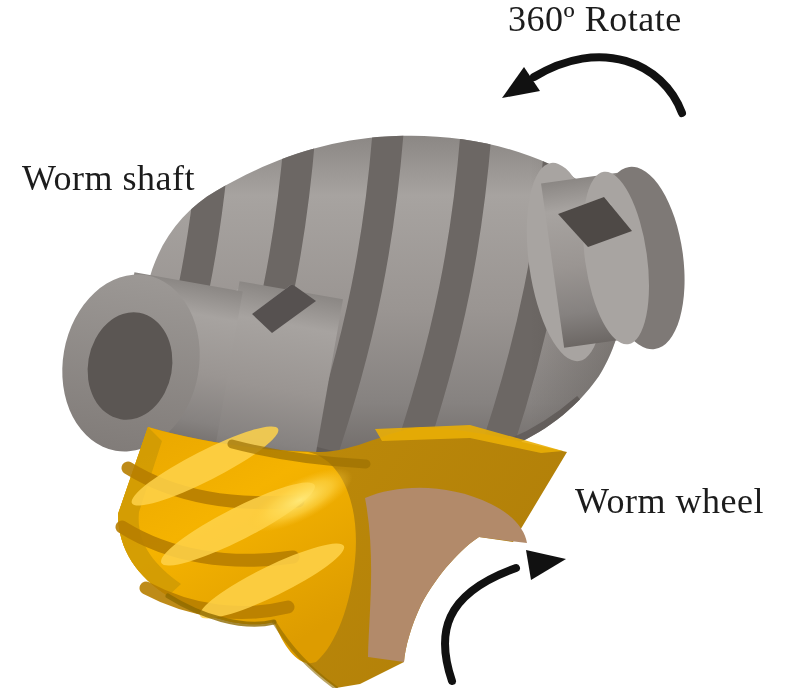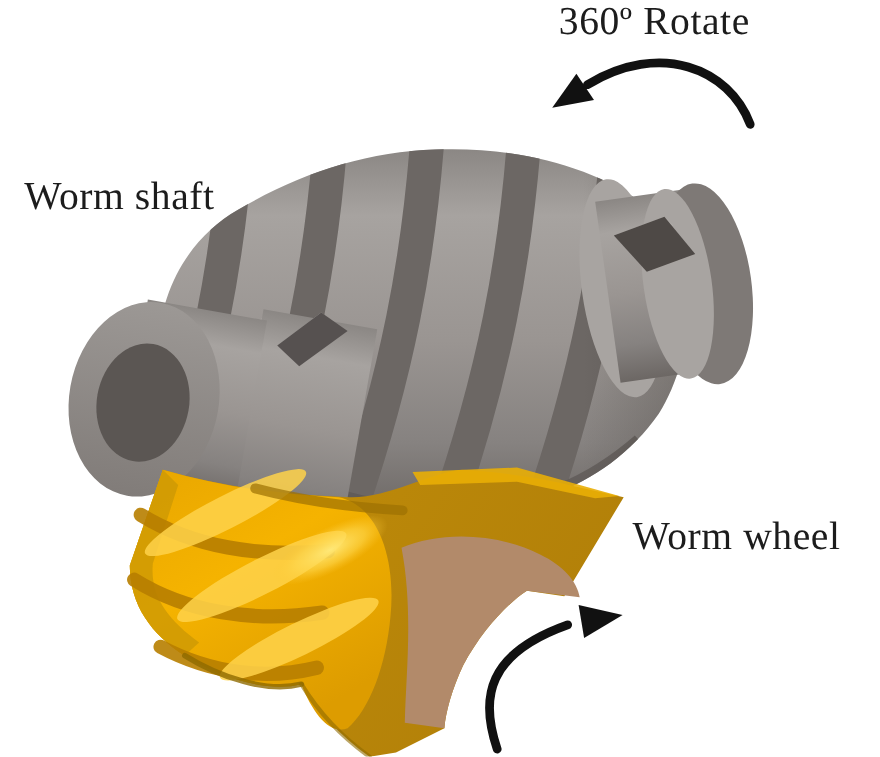--- a/index.html
+++ b/index.html
@@ -25,21 +25,21 @@
     background:var(--c-background);
     font-family:"Liberation Serif","DejaVu Serif",serif;
   }
   .figure svg{position:absolute;left:0;top:0;}
   .lbl{
     position:absolute;white-space:nowrap;color:var(--c-text);
     font-size:36px;line-height:1.05;letter-spacing:0.5px;
   }
   #lbl-rotate{left:508px;top:1px;}
   #lbl-shaft{left:2px;top:160px;margin-left:20px;}
-  #lbl-wheel{left:575px;top:469px;text-align:center;}
+  #lbl-wheel{left:575px;top:483px;text-align:center;}
   #lbl-torque{left:518px;top:607px;}
 </style>
 </head>
 <body>
 
 <div class="figure">
 
   <svg width="800" height="688" viewBox="0 0 800 688">
     <defs>
       <linearGradient id="shaftBodyGrad" x1="0" y1="0" x2="0" y2="1">

